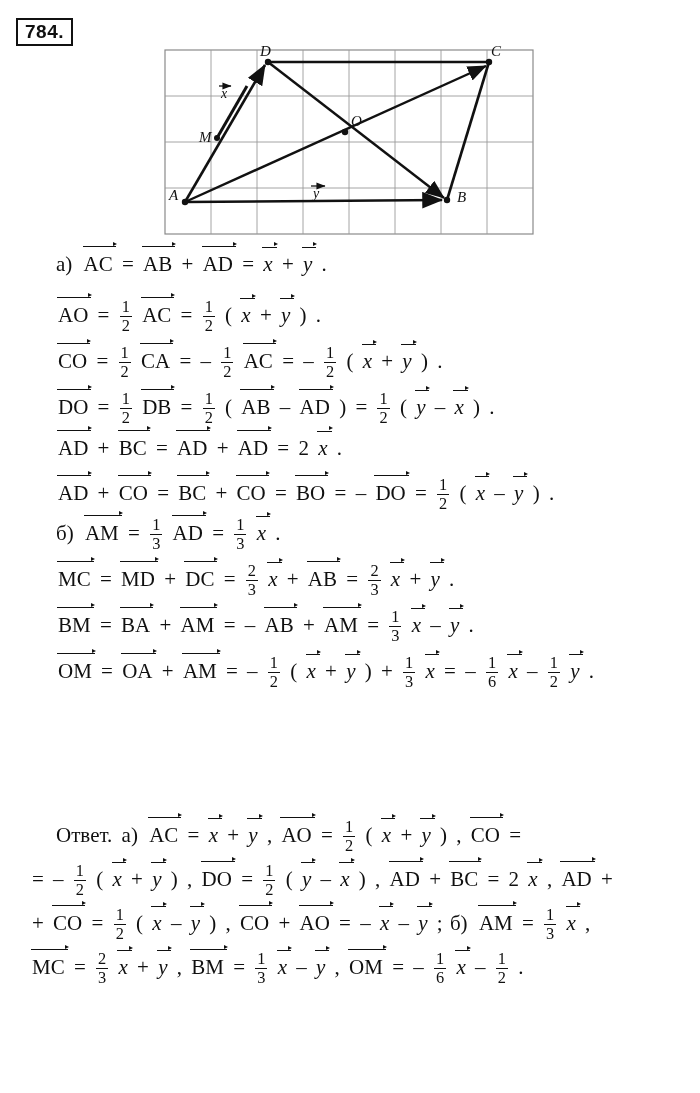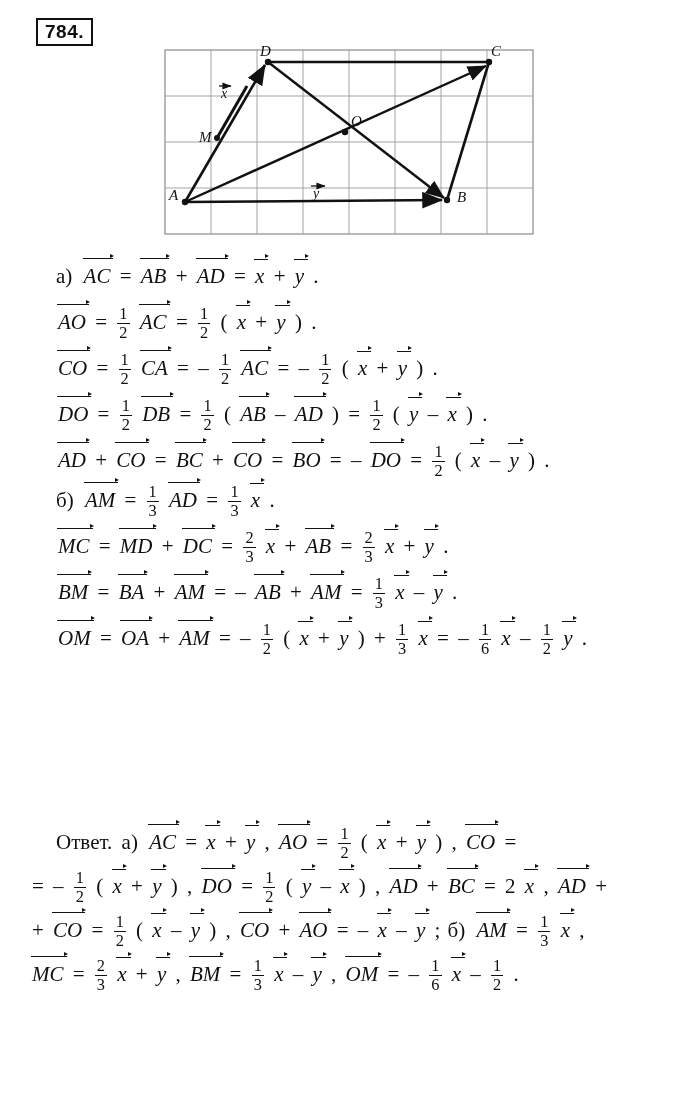--- a/index.html
+++ b/index.html
@@ -12,21 +12,21 @@
     height: 1093px;
     position: relative;
     font-family: "Liberation Serif", serif;
     color: #101010;
     overflow: hidden;
   }
 
   
   .problem-number {
     position: absolute;
-    left: 36px;
+    left: 16px;
     top: 18px;
     border: 2px solid #111;
     padding: 2px 7px 3px 7px;
     font-family: "Liberation Sans", sans-serif;
     font-weight: bold;
     font-size: 19px;
     letter-spacing: 0.5px;
     line-height: 1;
   }
 
@@ -53,24 +53,23 @@
     height: 46px;
     font-size: 21px;
     white-space: nowrap;
   }
   .line.tight { height: 40px; }
 
   
   .vec {
     position: relative;
     display: inline-block;
-    font-style: italic;
     font-family: "Liberation Serif", serif;
     padding: 0 1px;
-    margin: 12px 1px;
+    margin: 0 1px;
   }
   .vec::after {
     content: "";
     position: absolute;
     left: 0px;
     right: -2px;
     top: -0.30em;
     height: 1.4px;
     background: #111;
   }
@@ -316,20 +315,33 @@
       <span class="den">2</span>
     </span>
     <span class="op">(</span>
     <span class="sv">y</span>
     <span class="op">–</span>
     <span class="sv">x</span>
     <span class="op">)</span>
     <span class="op">.</span>
   </div>
 
+  <div class="line tight">
+    <span class="vec">AD</span>
+    <span class="op">+</span>
+    <span class="vec">BC</span>
+    <span class="op">=</span>
+    <span class="vec">AD</span>
+    <span class="op">+</span>
+    <span class="vec">AD</span>
+    <span class="op">=</span>
+    <span class="op">2</span>
+    <span class="sv">x</span>
+    <span class="op">.</span>
+  </div>
 
   <div class="line tight">
     <span class="vec">AD</span>
     <span class="op">+</span>
     <span class="vec">CO</span>
     <span class="op">=</span>
     <span class="vec">BC</span>
     <span class="op">+</span>
     <span class="vec">CO</span>
     <span class="op">=</span>

